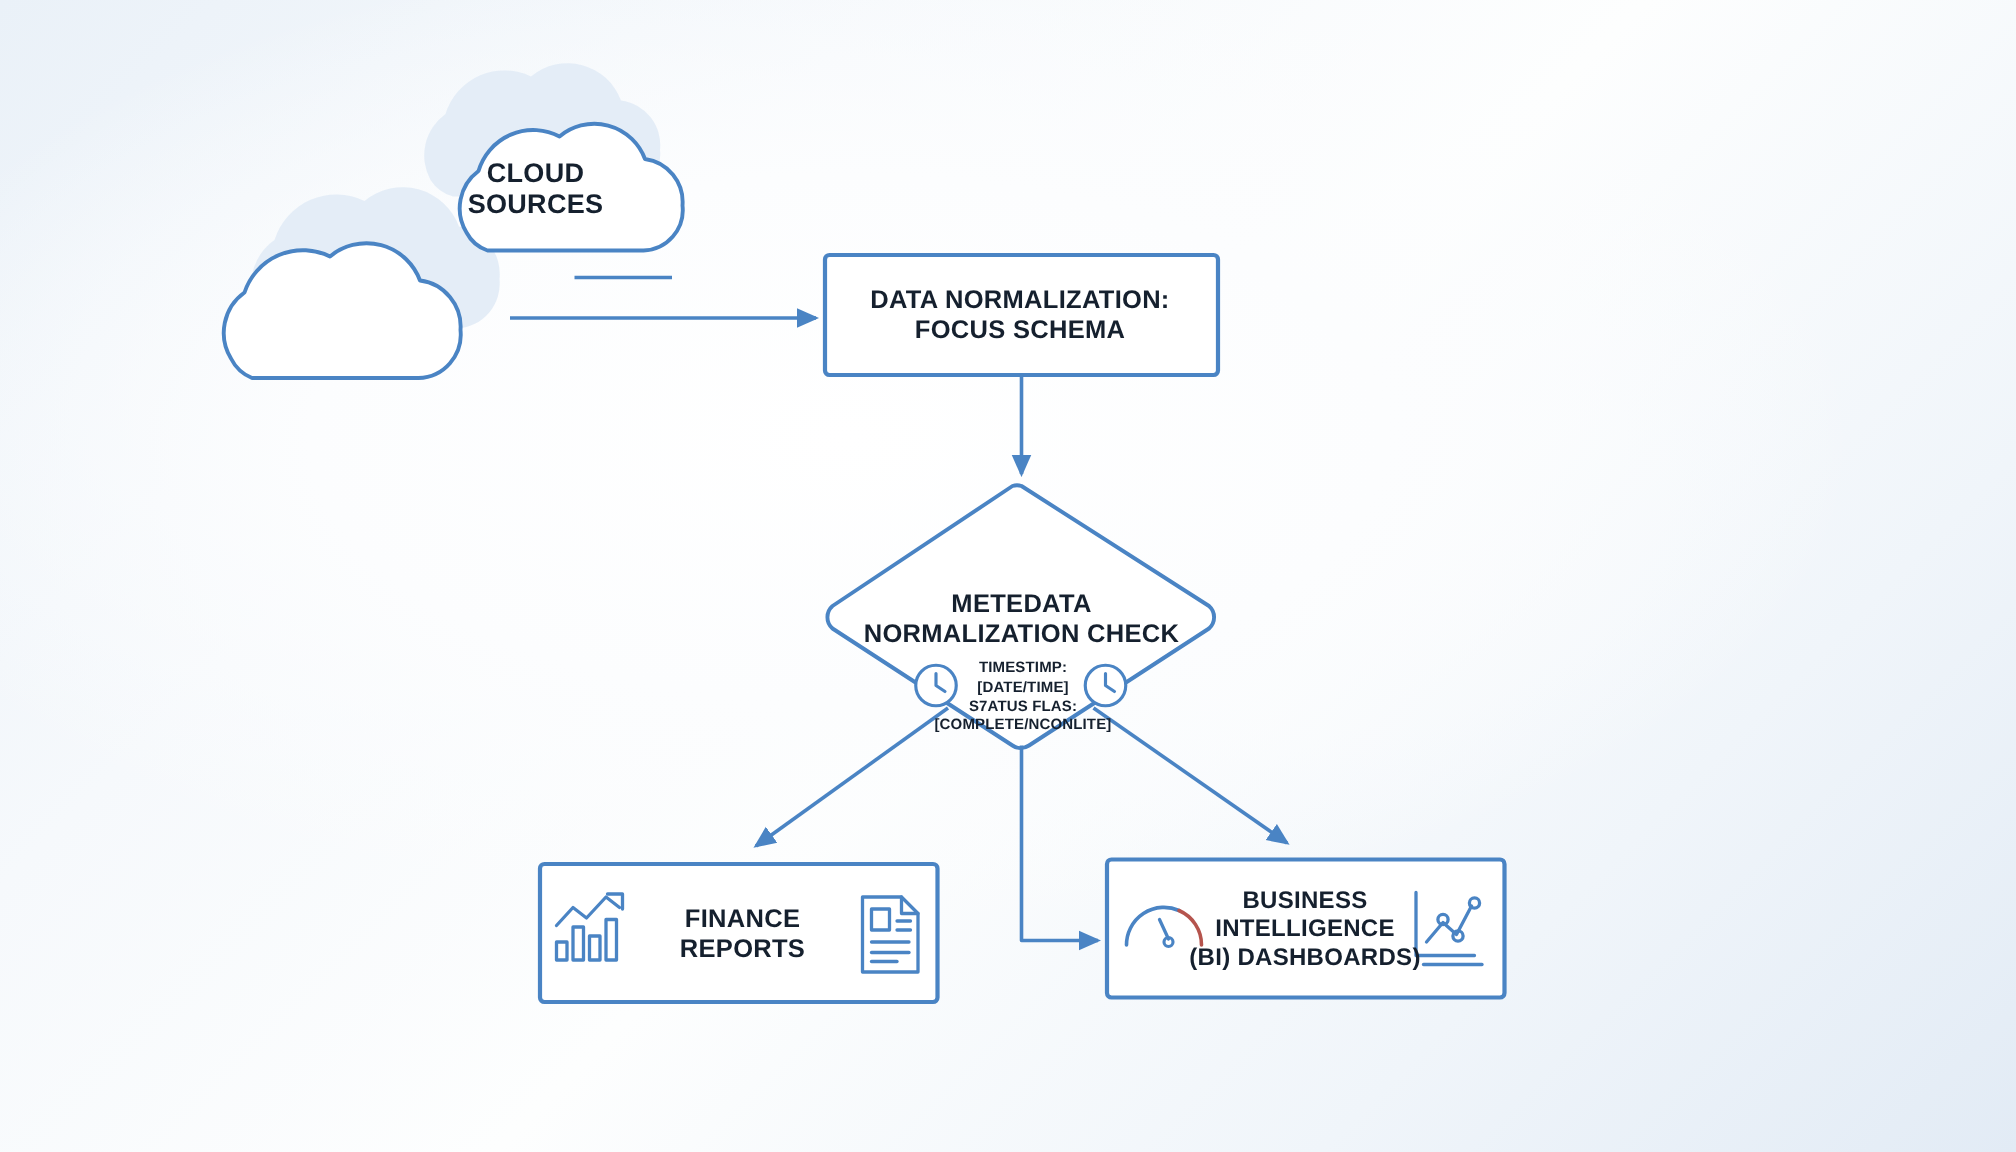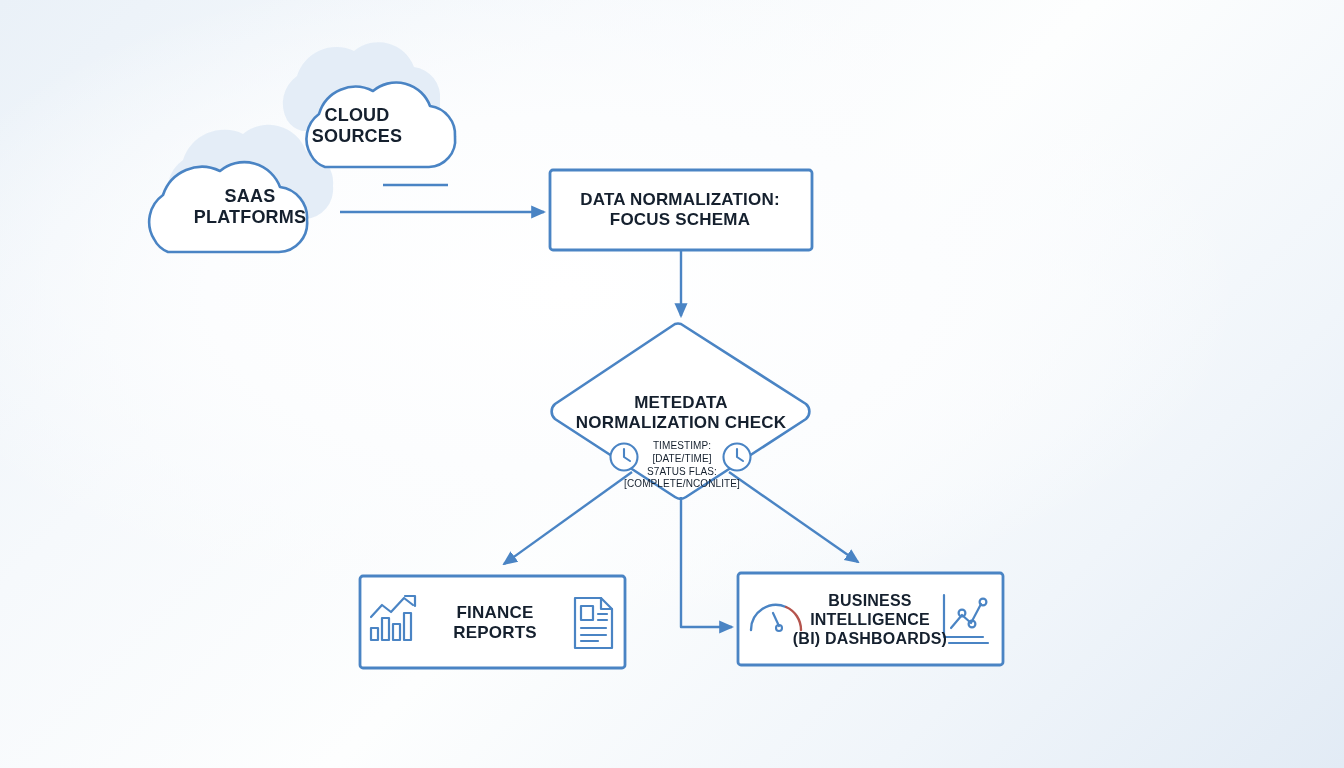--- a/index.html
+++ b/index.html
@@ -51,21 +51,21 @@
     left: 556px; top: 190px; width: 248px;
     font-size: 17px;
   }
   #lblDiamondTitle {
     left: 560px; top: 393px; width: 242px;
     font-size: 17px;
   }
   #lblDiamondMeta {
     left: 600px; top: 440px; width: 164px;
     font-size: 10px;
-    font-weight: 400;
+    font-weight: 700;
     line-height: 1.28;
     letter-spacing: 0.1px;
   }
   #lblFinance {
     left: 430px; top: 603px; width: 130px;
     font-size: 17px;
   }
   #lblBI {
     left: 790px; top: 592px; width: 160px;
     font-size: 16px;
@@ -213,22 +213,20 @@
     </g>
 
     <g>
       <path d="M681,497 L681,627 L732,627" fill="none" stroke="#4a84c4" stroke-width="2.4" stroke-linejoin="round" marker-end="url(#arrowBlue)"></path>
     </g>
   </svg>
 
   <div class="node-label" id="lblCloudSources">CLOUD
 SOURCES</div>
 
-  <div class="node-label" id="lblSaasPlatforms">SAAS
-PLATFORMS</div>
 
   <div class="node-label" id="lblNormalization">DATA NORMALIZATION:
 FOCUS SCHEMA</div>
 
   <div class="node-label" id="lblDiamondTitle">METEDATA
 NORMALIZATION CHECK</div>
 
   <div class="node-label" id="lblDiamondMeta">TIMESTIMP:
 [DATE/TIME]
 S7ATUS FLAS:

